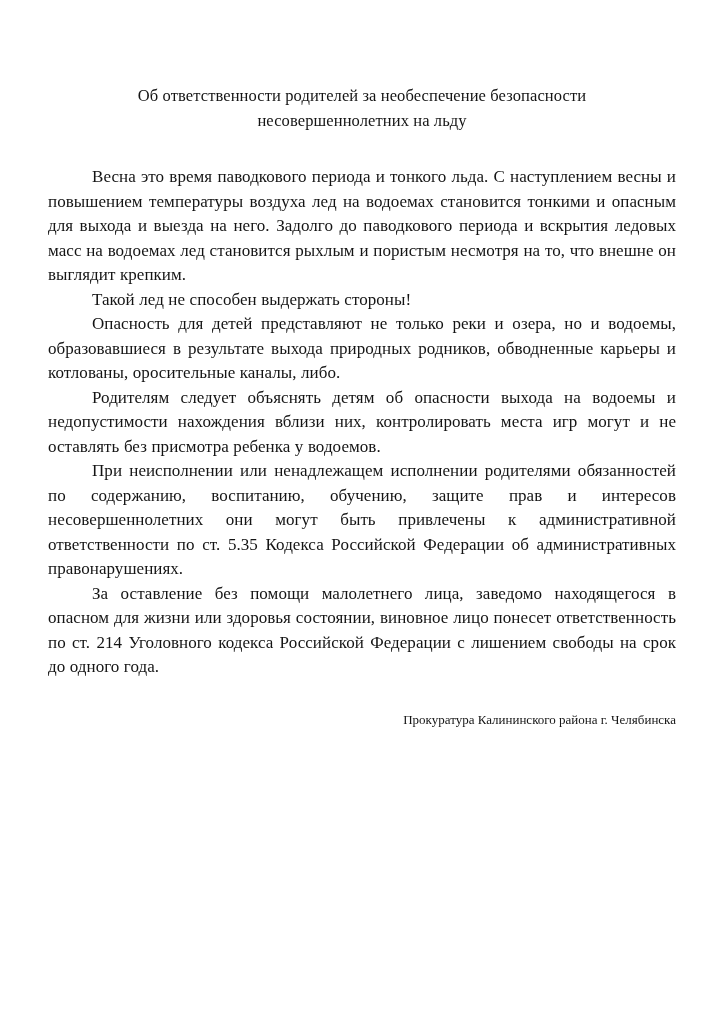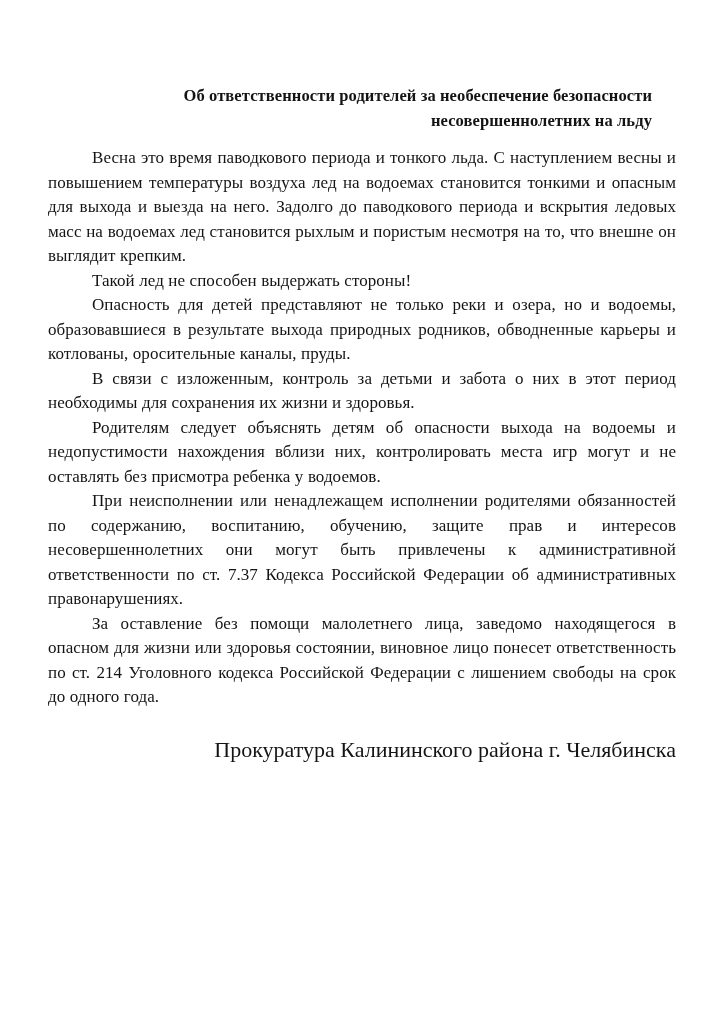--- a/index.html
+++ b/index.html
@@ -30,30 +30,30 @@
 
   .content {
     position: absolute;
     left: 48px;
     top: 84px;
     width: 628px;
   }
 
   .doc-title {
     font-size: 16.5px;
-    font-weight: bold;
+    font-weight: normal;
     line-height: 24.5px;
-    text-align: right;
+    text-align: center;
     margin: 0;
     padding: 0 24px;
     letter-spacing: 0.1px;
   }
 
   .body-block {
-    margin-top: 13px;
+    margin-top: 32px;
   }
 
   p.para {
     margin: 0;
     font-size: 17px;
     line-height: 24.5px;
     text-align: justify;
     text-indent: 44px;
     letter-spacing: 0.05px;
     word-spacing: 0.2px;
@@ -66,42 +66,41 @@
     text-align-last: left;
   }
 
   .signature-block {
     margin-top: 28px;
     text-align: right;
   }
 
   .signature {
     margin: 0;
-    font-size: 22px;
+    font-size: 13px;
     line-height: 24.5px;
     text-indent: 0;
     text-align: right;
     display: inline-block;
   }
 </style>
 </head>
 <body>
 
 <div class="page">
   <div class="content">
 
     <h1 class="doc-title"><span>Об ответственности родителей за необеспечение безопасности</span> <span>несовершеннолетних на льду</span></h1>
 
     <div class="body-block">
       <p class="para">Весна это время паводкового периода и тонкого льда. С наступлением весны и повышением температуры воздуха лед на водоемах становится тонкими и опасным для выхода и выезда на него. Задолго до паводкового периода и вскрытия ледовых масс на водоемах лед становится рыхлым и пористым несмотря на то, что внешне он выглядит крепким.</p>
       <p class="para tight">Такой лед не способен выдержать стороны!</p>
-      <p class="para">Опасность для детей представляют не только реки и озера, но и водоемы, образовавшиеся в результате выхода природных родников, обводненные карьеры и котлованы, оросительные каналы, пруды.</p>
-      <p class="para">В связи с изложенным, контроль за детьми и забота о них в этот период необходимы для сохранения их жизни и здоровья.</p>
+      <p class="para">Опасность для детей представляют не только реки и озера, но и водоемы, образовавшиеся в результате выхода природных родников, обводненные карьеры и котлованы, оросительные каналы, либо.</p>
       <p class="para">Родителям следует объяснять детям об опасности выхода на водоемы и недопустимости нахождения вблизи них, контролировать места игр могут и не оставлять без присмотра ребенка у водоемов.</p>
-      <p class="para">При неисполнении или ненадлежащем исполнении родителями обязанностей по содержанию, воспитанию, обучению, защите прав и интересов несовершеннолетних они могут быть привлечены к административной ответственности по ст. 7.37 Кодекса Российской Федерации об административных правонарушениях.</p>
+      <p class="para">При неисполнении или ненадлежащем исполнении родителями обязанностей по содержанию, воспитанию, обучению, защите прав и интересов несовершеннолетних они могут быть привлечены к административной ответственности по ст. 5.35 Кодекса Российской Федерации об административных правонарушениях.</p>
       <p class="para">За оставление без помощи малолетнего лица, заведомо находящегося в опасном для жизни или здоровья состоянии, виновное лицо понесет ответственность по ст. 214 Уголовного кодекса Российской Федерации с лишением свободы на срок до одного года.</p>
     </div>
 
     <div class="signature-block">
       <p class="signature">Прокуратура Калининского района г. Челябинска</p>
     </div>
 
   </div>
 </div>
 

